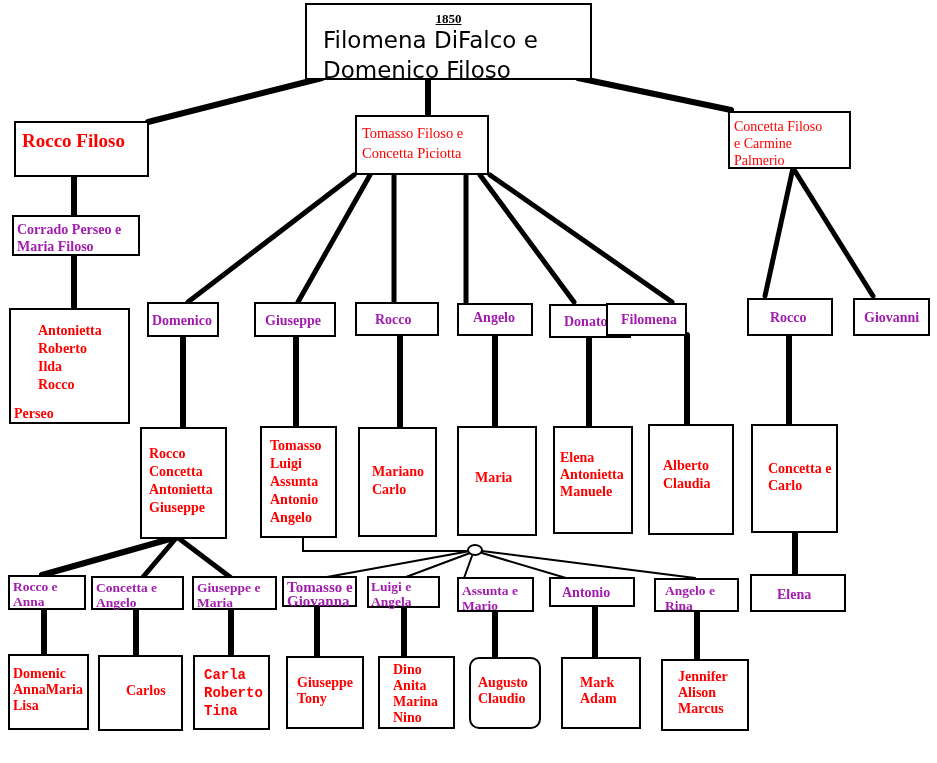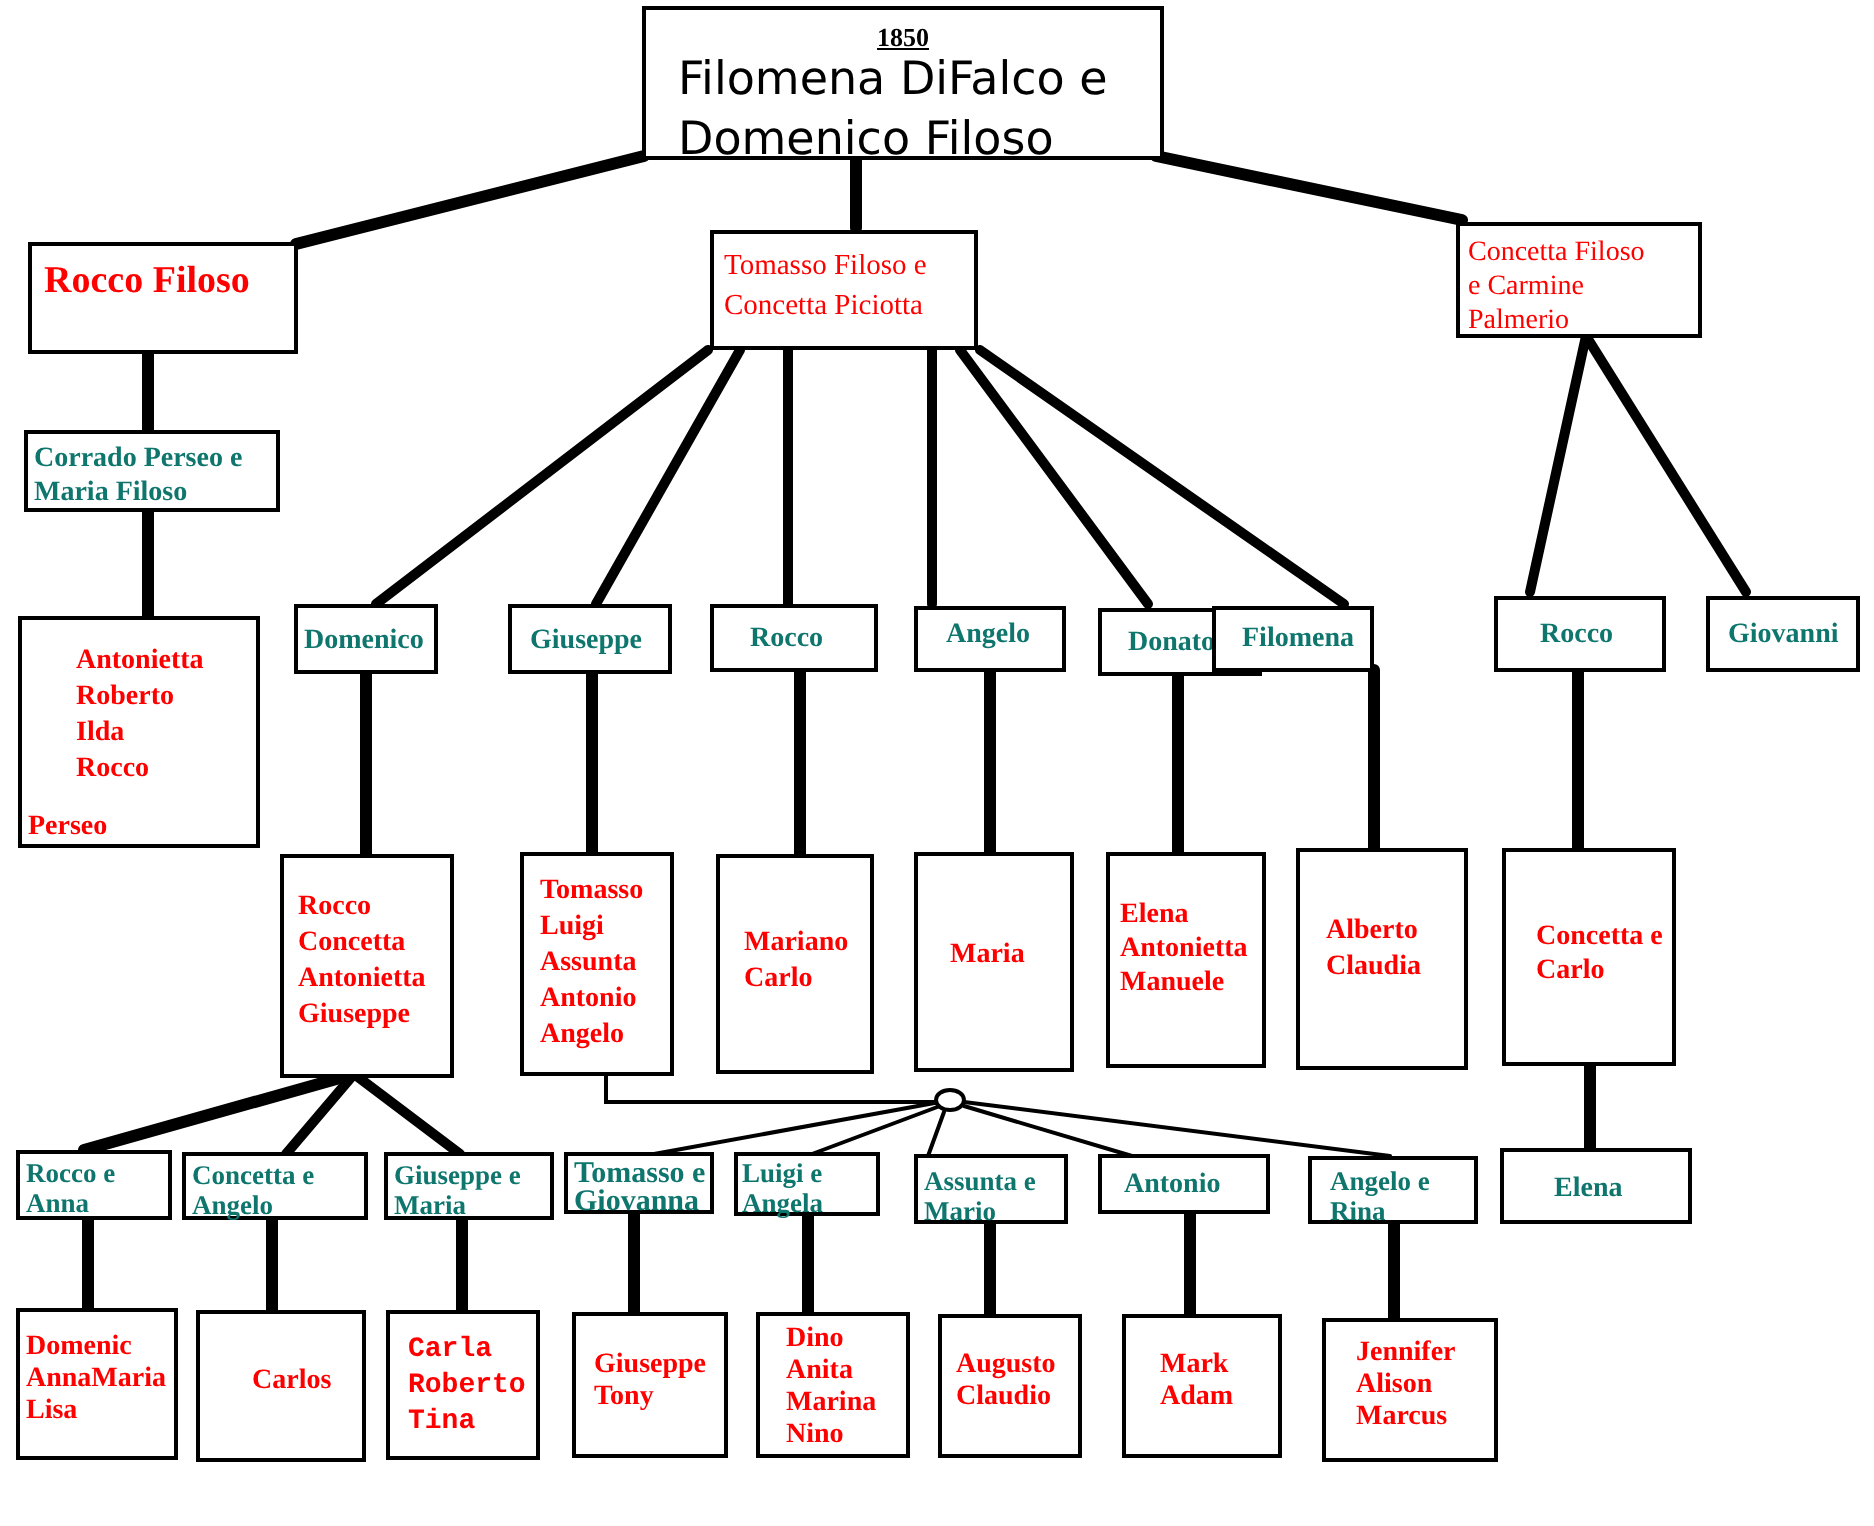--- a/index.html
+++ b/index.html
@@ -2,21 +2,21 @@
 <html><head>
 <meta charset="utf-8">
 <style>
   html, body { margin:0; padding:0; background:#ffffff; }
   body { width:937px; height:763px; position:relative; overflow:hidden;
          font-family:"Liberation Serif", serif; }
   svg.lines { position:absolute; left:0; top:0; width:937px; height:763px; }
   .box { position:absolute; border:2px solid #000; background:#fff; box-sizing:border-box; }
   .box .t { position:absolute; white-space:pre-line; font-family:"Liberation Serif", serif; font-weight:bold; line-height:1.1; }
   .red { color:#ff0000; }
-  .blk { color:#0f766e; font-weight:normal; }
+  .blk { color:#a21caf; font-weight:normal; }
   .root-year { position:absolute; left:0; right:0; top:6px; text-align:center; font-weight:bold; font-size:13px; text-decoration:underline; font-family:"Liberation Serif", serif; }
   .root-name { position:absolute; left:16px; top:20px; font-family:"DejaVu Sans", sans-serif; font-size:23px; line-height:30px; white-space:pre-line; font-weight:normal; }
 </style>
 </head>
 <body>
 
 <svg class="lines" xmlns="http://www.w3.org/2000/svg">
   <g stroke="#000" stroke-linecap="round" fill="none">
 
     <line x1="322" y1="78" x2="148" y2="122" stroke-width="6"></line>
@@ -62,21 +62,21 @@
     <line x1="136" y1="610" x2="136" y2="655" stroke-width="6"></line>
     <line x1="231" y1="610" x2="231" y2="656" stroke-width="6"></line>
     <line x1="317" y1="606" x2="317" y2="657" stroke-width="6"></line>
     <line x1="404" y1="608" x2="404" y2="656" stroke-width="6"></line>
     <line x1="495" y1="612" x2="495" y2="658" stroke-width="6"></line>
     <line x1="595" y1="606" x2="595" y2="657" stroke-width="6"></line>
     <line x1="697" y1="612" x2="697" y2="659" stroke-width="6"></line>
   </g>
 </svg>
 
-<div class="box" style="left:321px;top:3px;width:261px;height:77px;">
+<div class="box" style="left:305px;top:3px;width:287px;height:77px;">
   <div class="root-year">1850</div>
   <div class="root-name">Filomena DiFalco e
 Domenico Filoso</div>
 </div>
 
 <div class="box" style="left:14px;top:121px;width:135px;height:56px;">
   <div class="t red" style="left:6px;top:8px;font-size:19px;">Rocco Filoso</div>
 </div>
 <div class="box" style="left:355px;top:115px;width:134px;height:60px;">
   <div class="t red" style="left:5px;top:6px;font-size:14.5px;line-height:20px;font-weight:normal;">Tomasso Filoso e
@@ -212,21 +212,21 @@
 <div class="box" style="left:286px;top:656px;width:78px;height:73px;">
   <div class="t red" style="left:9px;top:17px;font-size:14px;line-height:16px;">Giuseppe
 Tony</div>
 </div>
 <div class="box" style="left:378px;top:656px;width:77px;height:73px;">
   <div class="t red" style="left:13px;top:4px;font-size:14px;line-height:16px;">Dino
 Anita
 Marina
 Nino</div>
 </div>
-<div class="box" style="left:469px;top:657px;width:72px;height:72px;">
+<div class="box" style="left:469px;top:657px;width:72px;height:72px;border-radius:10px;">
   <div class="t red" style="left:7px;top:16px;font-size:14px;line-height:16px;">Augusto
 Claudio</div>
 </div>
 <div class="box" style="left:561px;top:657px;width:80px;height:72px;padding-left:15px;">
   <div class="t red" style="left:17px;top:16px;font-size:14px;line-height:16px;">Mark
 Adam</div>
 </div>
 <div class="box" style="left:661px;top:659px;width:88px;height:72px;">
   <div class="t red" style="left:15px;top:8px;font-size:14px;line-height:16px;">Jennifer
 Alison

